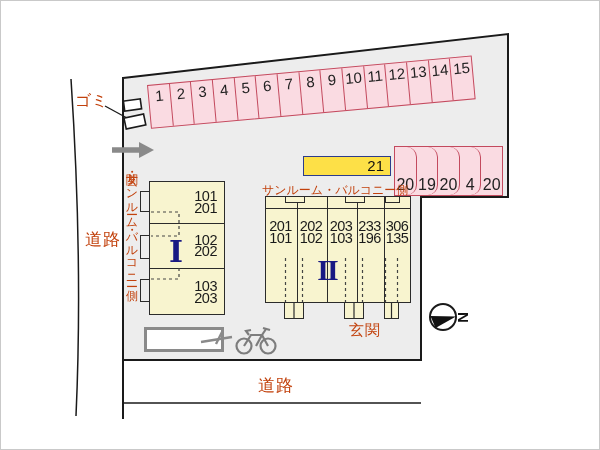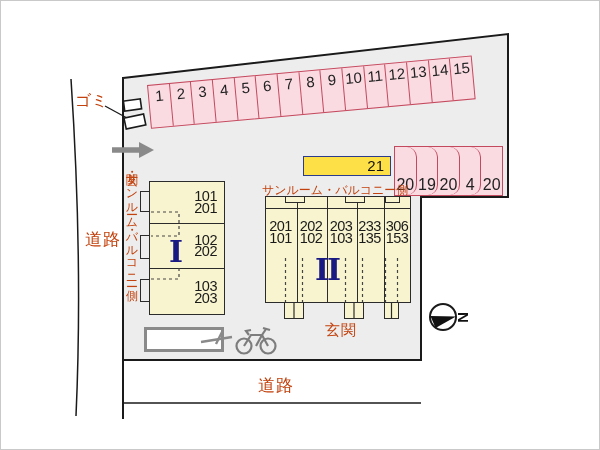--- a/index.html
+++ b/index.html
@@ -48,21 +48,21 @@
   .numeral{
     position:absolute;transform:translateX(-50%);
     font-family:"DejaVu Serif",serif;font-weight:bold;font-size:30px;line-height:30px;
     color:#191983;letter-spacing:-2px;
   }
   
   .lbl{position:absolute;white-space:nowrap;color:#c2410c;}
   .lbl-gomi{left:74px;top:90px;font-size:16px;}
   .lbl-road-left{left:84px;top:227px;font-size:17px;letter-spacing:1px;}
   .lbl-road-bottom{left:257px;top:373px;font-size:17px;letter-spacing:1px;}
-  .lbl-genkan{left:340px;top:320px;font-size:15px;transform:translateX(-50%);letter-spacing:1px;}
+  .lbl-genkan{left:364px;top:320px;font-size:15px;transform:translateX(-50%);letter-spacing:1px;}
   .lbl-sunroom{left:261px;top:181px;font-size:12px;letter-spacing:0px;}
   .lbl-side-vert{
     left:122px;top:163px;font-size:12px;
     writing-mode:vertical-rl;text-orientation:mixed;letter-spacing:0.5px;
   }
   .bikebox{position:absolute;left:143px;top:326px;width:80px;height:25px;background:#fff;border:3px solid #8a8a8a;box-sizing:border-box;}
 </style>
 </head>
 <body>
 
@@ -184,27 +184,27 @@
   <div class="b2label" style="left:310px;">
     <div class="roomline">202</div>
     <div class="roomline">102</div>
   </div>
   <div class="b2label" style="left:340px;">
     <div class="roomline">203</div>
     <div class="roomline">103</div>
   </div>
   <div class="b2label" style="left:368.5px;">
     <div class="roomline">233</div>
-    <div class="roomline">135</div>
+    <div class="roomline">196</div>
   </div>
   <div class="b2label" style="left:396px;">
     <div class="roomline">306</div>
-    <div class="roomline">153</div>
-  </div>
-  <div class="numeral" style="left:326px;top:254px;">II</div>
+    <div class="roomline">135</div>
+  </div>
+  <div class="numeral" style="left:326px;top:254px;font-family:Liberation Serif, serif;">II</div>
 
   <div class="bikebox"></div>
 
   <svg class="layer">
 
     <polyline points="150,211 178,211 178,235 150,235" fill="none" stroke="#444" stroke-width="1.2" stroke-dasharray="3,3"></polyline>
     <polyline points="150,278 178,278 178,267" fill="none" stroke="#444" stroke-width="1.2" stroke-dasharray="3,3"></polyline>
 
     <g stroke="#444" stroke-width="1.2" stroke-dasharray="3,3">
       <line x1="284.5" y1="257" x2="284.5" y2="301"></line>

